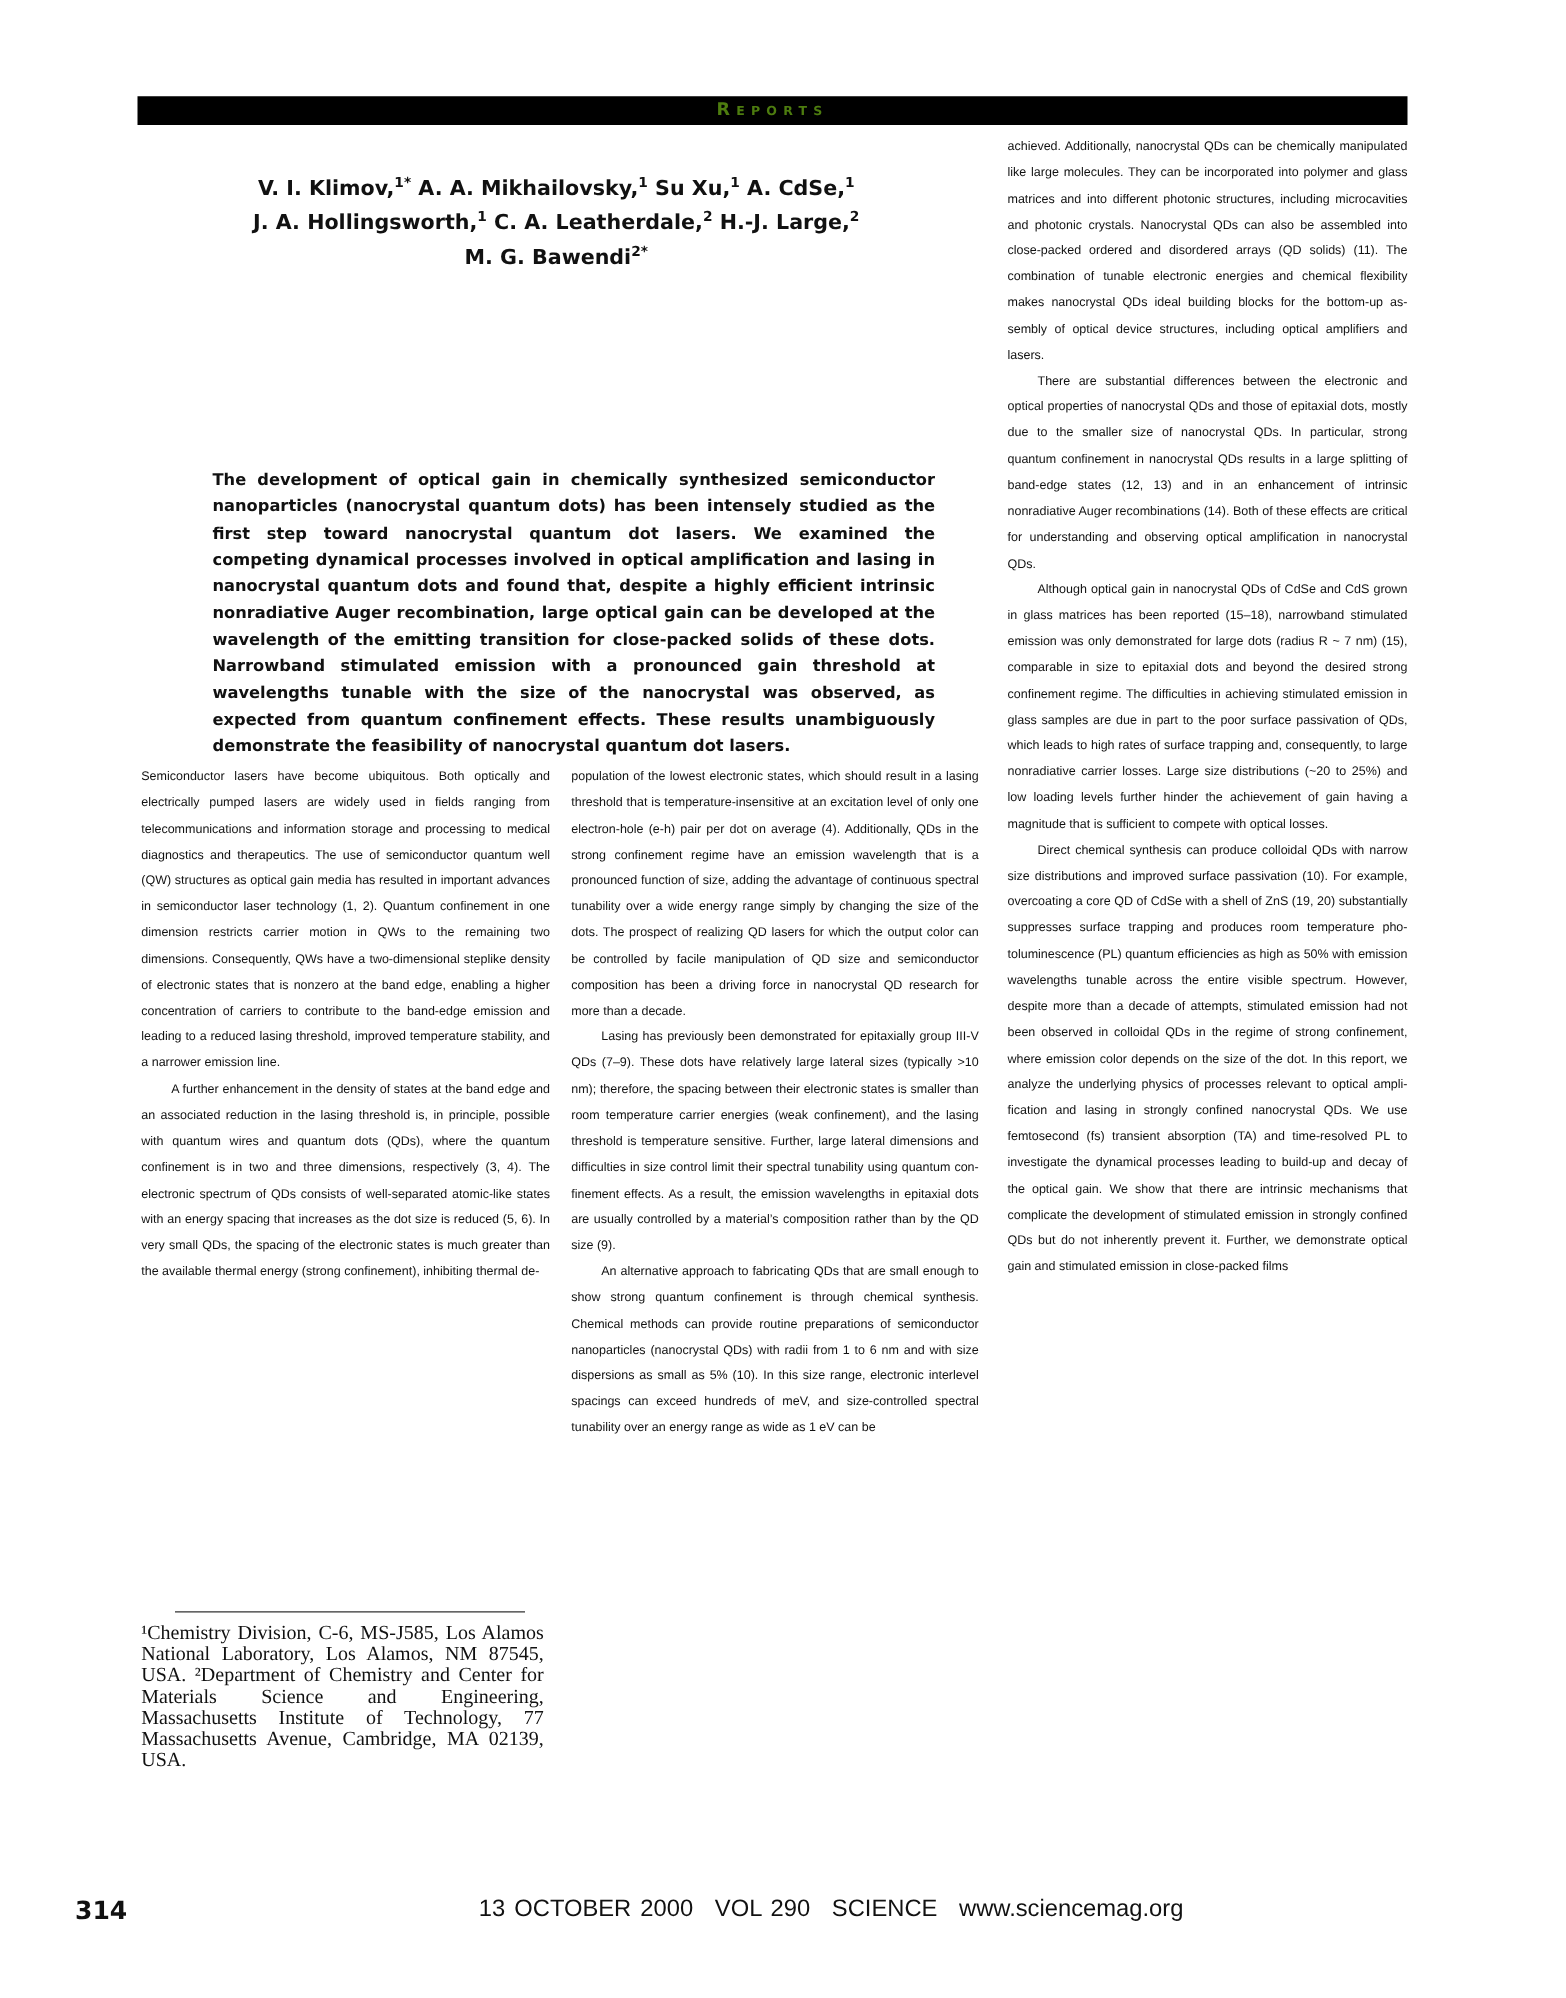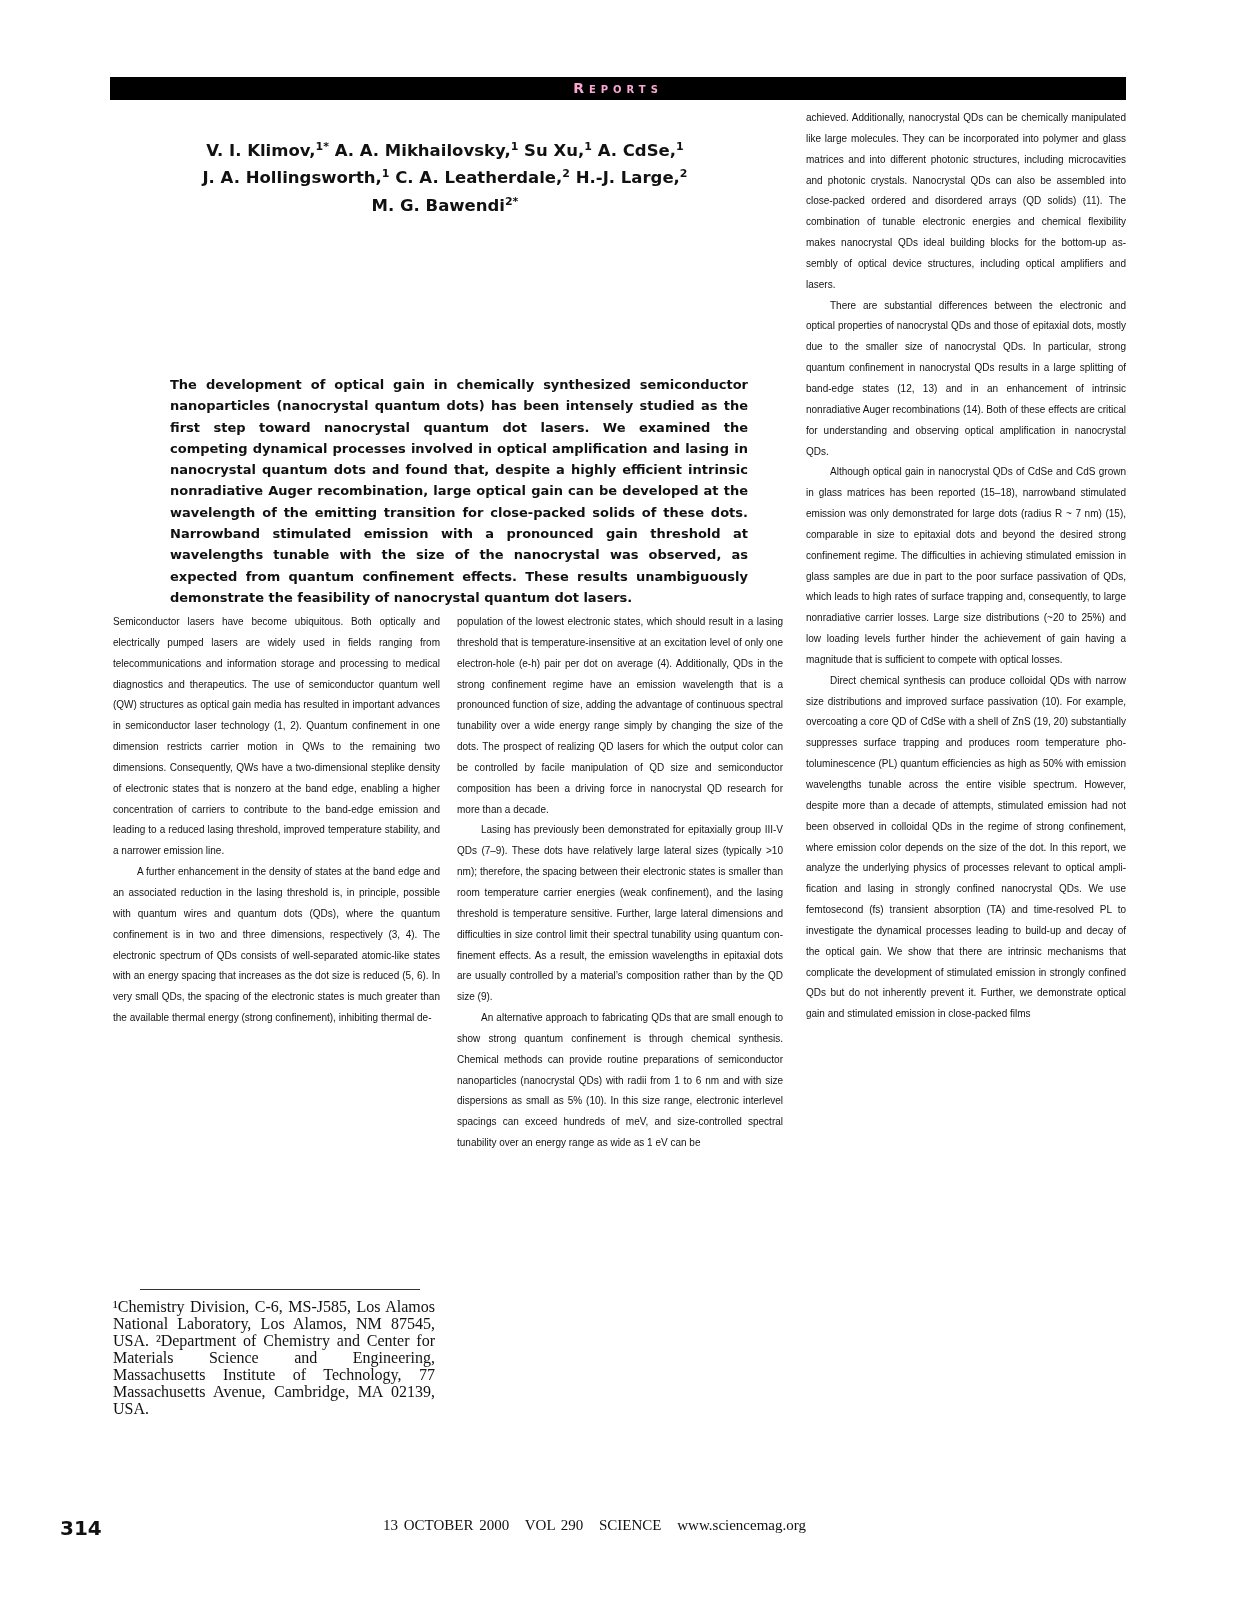--- a/index.html
+++ b/index.html
@@ -1,19 +1,19 @@
 <!DOCTYPE html>
 <html><head>
 <meta charset="utf-8">
 <style>
   html, body { margin: 0; padding: 0; background: #ffffff; }
   body { width: 1253px; height: 1598px; position: relative; overflow: hidden; color: #111; }
   .banner {
     position: absolute; left: 110px; top: 77px; width: 1016px; height: 23px;
-    background: #000; color: #f9a8d4; text-align: center;
+    background: #000; color: #4d7c0f; text-align: center;
     font-family: "DejaVu Sans", sans-serif; font-weight: bold; font-size: 14px;
     letter-spacing: 5px; line-height: 23px; font-variant: small-caps;
   }
   .title-block { position: absolute; left: 150px; top: 122px; width: 590px; text-align: center; }
   .title {
     font-family: "DejaVu Sans", sans-serif; font-weight: bold; font-size: 36px;
     line-height: 45px; margin: 0; letter-spacing: -0.5px;
   }
   .authors {
     font-family: "DejaVu Sans", sans-serif; font-weight: bold; font-size: 16.5px;
@@ -41,21 +41,21 @@
     font-family: Liberation Serif, serif; font-size: 16px; line-height: 17px;
     text-align: justify;
   }
   .footnotes p { margin: 0 0 7px 0; }
   .page-num {
     position: absolute; left: 60px; top: 1516px;
     font-family: "DejaVu Sans", sans-serif; font-weight: bold; font-size: 20px;
   }
   .footer-info {
     position: absolute; left: 383px; top: 1517px;
-    font-family: Liberation Serif, serif; font-size: 15px; word-spacing: 2px;
+    font-family: Liberation Sans, sans-serif; font-size: 19px; word-spacing: 2px;
   }
   .footer-info span { margin-right: 10px; }
 </style>
 </head>
 <body>
 
 <div class="banner">Reports</div>
 
 <div class="title-block">
   <div class="authors">

